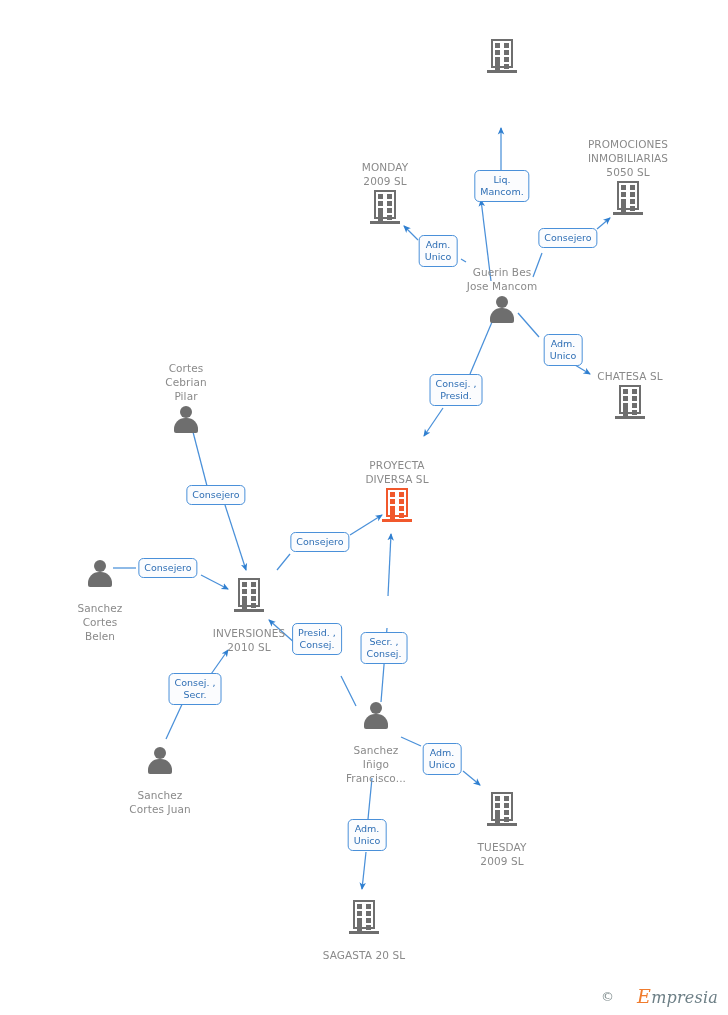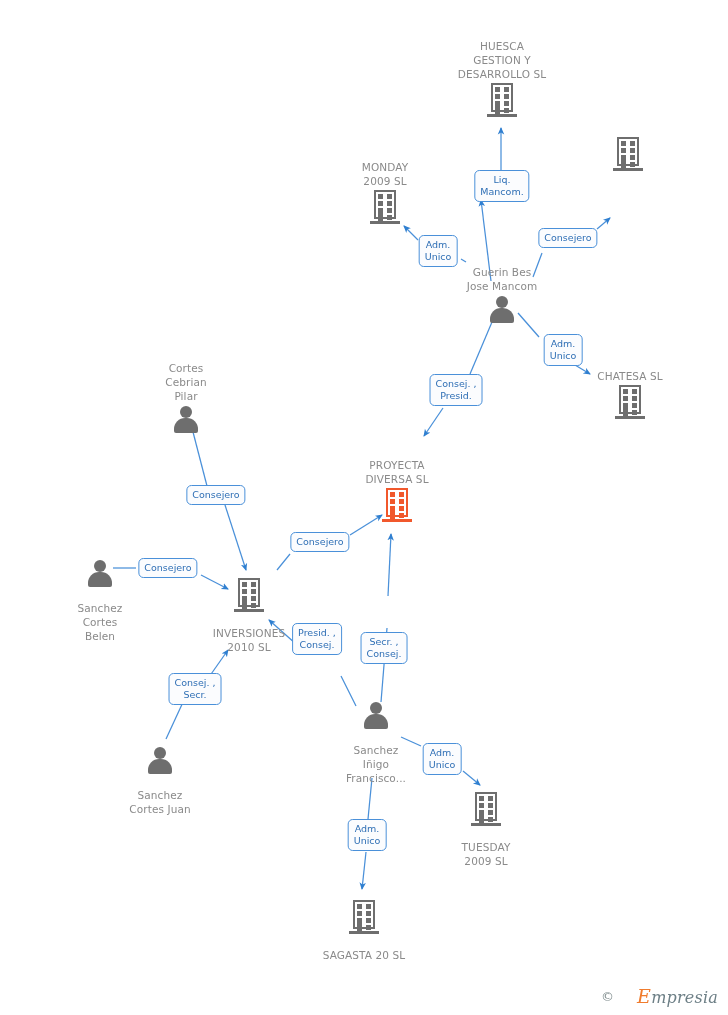--- a/index.html
+++ b/index.html
@@ -172,39 +172,39 @@
       <path d="M401,737 L421,746" marker-end="none"></path>
       <path d="M463,771 L480,785"></path>
 
       <path d="M372,778 L368,819" marker-end="none"></path>
       <path d="M366,852 L362,889"></path>
     </g>
   </svg>
 
   <div id="nodes">
       <div class="node" style="left: 502px; top: 39px;">
-        <div class="caption above">HUESCA
-GESTION Y
-DESARROLLO SL</div>
         <div class="glyph">
           <div class="bld grey">
             <div class="body"></div>
             <div class="win" style="left: 8px; top: 4px;"></div>
             <div class="win" style="left: 17px; top: 4px;"></div>
             <div class="win" style="left: 8px; top: 11px;"></div>
             <div class="win" style="left: 17px; top: 11px;"></div>
             <div class="win" style="left: 8px; top: 18px;"></div>
             <div class="win" style="left: 17px; top: 18px;"></div>
             <div class="win" style="left: 17px; top: 25px;"></div>
             <div class="door"></div>
             <div class="base"></div>
           </div>
         </div>
       </div>
       <div class="node" style="left: 628px; top: 137px;">
+        <div class="caption above">PROMOCIONES
+INMOBILIARIAS
+5050 SL</div>
         <div class="glyph">
           <div class="bld grey">
             <div class="body"></div>
             <div class="win" style="left: 8px; top: 4px;"></div>
             <div class="win" style="left: 17px; top: 4px;"></div>
             <div class="win" style="left: 8px; top: 11px;"></div>
             <div class="win" style="left: 17px; top: 11px;"></div>
             <div class="win" style="left: 8px; top: 18px;"></div>
             <div class="win" style="left: 17px; top: 18px;"></div>
             <div class="win" style="left: 17px; top: 25px;"></div>
@@ -277,21 +277,21 @@
             <div class="win" style="left: 8px; top: 11px;"></div>
             <div class="win" style="left: 17px; top: 11px;"></div>
             <div class="win" style="left: 8px; top: 18px;"></div>
             <div class="win" style="left: 17px; top: 18px;"></div>
             <div class="win" style="left: 17px; top: 25px;"></div>
             <div class="door"></div>
             <div class="base"></div>
           </div>
         </div>
       </div>
-      <div class="node" style="left: 486px; top: 792px; justify-content: space-between;">
+      <div class="node" style="left: 502px; top: 792px; justify-content: space-between;">
         <div class="caption below">TUESDAY
 2009 SL</div>
         <div class="glyph">
           <div class="bld grey">
             <div class="body"></div>
             <div class="win" style="left: 8px; top: 4px;"></div>
             <div class="win" style="left: 17px; top: 4px;"></div>
             <div class="win" style="left: 8px; top: 11px;"></div>
             <div class="win" style="left: 17px; top: 11px;"></div>
             <div class="win" style="left: 8px; top: 18px;"></div>

